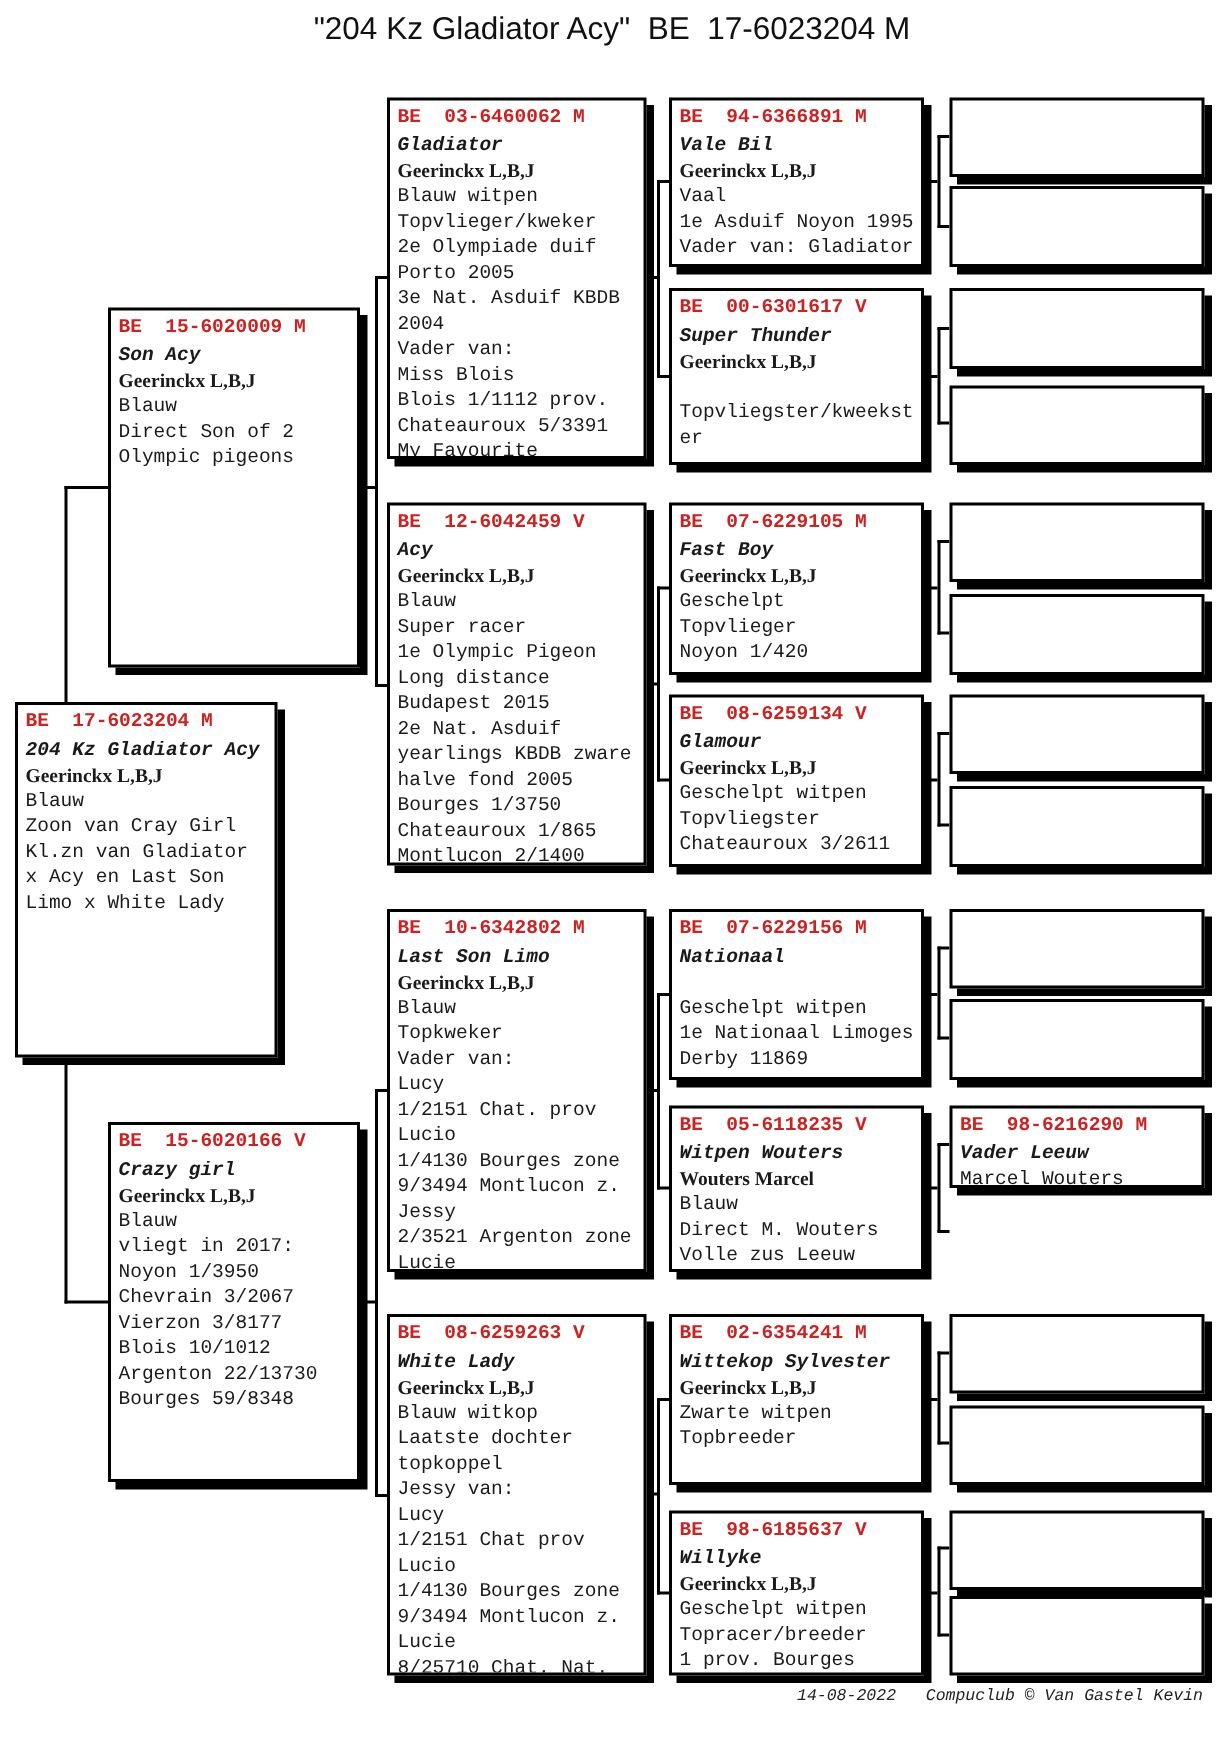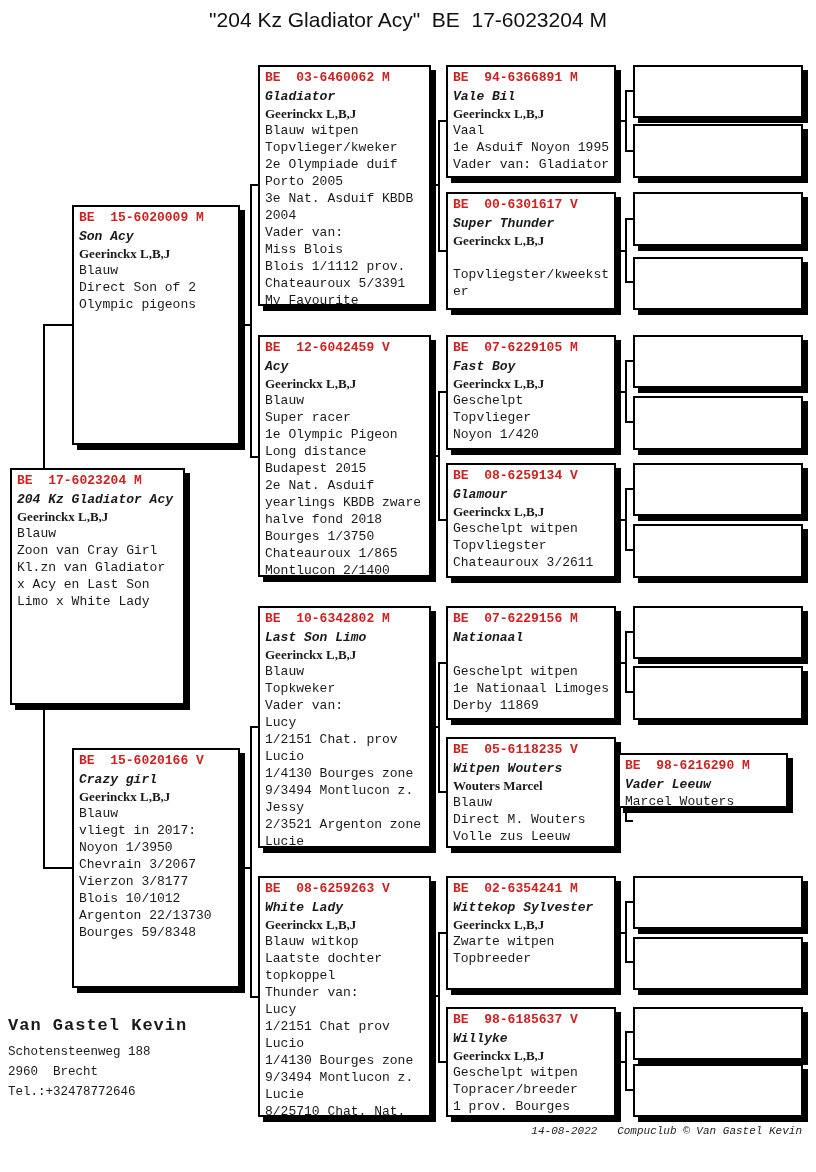--- a/index.html
+++ b/index.html
@@ -20,26 +20,20 @@
   .owner-line{font-size:12.5px;line-height:20px;white-space:pre;}
   .footer{position:absolute;right:14px;top:1125px;font-size:11px;font-style:italic;
           white-space:pre;color:#222;}
 </style>
 </head>
 <body>
 
 <div class="page" id="pedigree">
   <div class="title">"204 Kz Gladiator Acy"  BE  17-6023204 M</div>
 
-  <div class="owner">
-    <div class="owner-name">Van Gastel Kevin</div>
-    <div class="owner-line">Schotensteenweg 188</div>
-    <div class="owner-line">2960  Brecht</div>
-    <div class="owner-line">Tel.:+32478772646</div>
-  </div>
 
   <div class="footer">14-08-2022   Compuclub © Van Gastel Kevin</div>
 <div class="seg" style="left: 43px; top: 324px; width: 29px; height: 2px; background: rgb(0, 0, 0);"></div>
     <div class="seg" style="left: 43px; top: 324px; width: 2px; height: 545px; background: rgb(0, 0, 0);"></div>
     <div class="seg" style="left: 43px; top: 867px; width: 29px; height: 2px; background: rgb(0, 0, 0);"></div>
     <div class="seg" style="left: 240px; top: 324px; width: 10px; height: 2px; background: rgb(0, 0, 0);"></div>
     <div class="seg" style="left: 250px; top: 184px; width: 2px; height: 274px; background: rgb(0, 0, 0);"></div>
     <div class="seg" style="left: 250px; top: 184px; width: 8px; height: 2px; background: rgb(0, 0, 0);"></div>
     <div class="seg" style="left: 250px; top: 456px; width: 8px; height: 2px; background: rgb(0, 0, 0);"></div>
     <div class="seg" style="left: 240px; top: 867px; width: 10px; height: 2px; background: rgb(0, 0, 0);"></div>
@@ -159,21 +153,21 @@
       <div class="ring">BE  12-6042459 V</div>
       <div class="ln name">Acy</div>
       <div class="ln b">Geerinckx L,B,J</div>
       <div class="ln">Blauw</div>
       <div class="ln">Super racer</div>
       <div class="ln">1e Olympic Pigeon</div>
       <div class="ln">Long distance</div>
       <div class="ln">Budapest 2015</div>
       <div class="ln">2e Nat. Asduif</div>
       <div class="ln">yearlings KBDB zware</div>
-      <div class="ln">halve fond 2018</div>
+      <div class="ln">halve fond 2005</div>
       <div class="ln">Bourges 1/3750</div>
       <div class="ln">Chateauroux 1/865</div>
       <div class="ln">Montlucon 2/1400</div>
     </div>
     <div class="box" style="left: 258px; top: 606px; width: 173px; height: 242px;">
       <div class="ring">BE  10-6342802 M</div>
       <div class="ln name">Last Son Limo</div>
       <div class="ln b">Geerinckx L,B,J</div>
       <div class="ln">Blauw</div>
       <div class="ln">Topkweker</div>
@@ -187,21 +181,21 @@
       <div class="ln">2/3521 Argenton zone</div>
       <div class="ln">Lucie</div>
     </div>
     <div class="box" style="left: 258px; top: 876px; width: 173px; height: 241px;">
       <div class="ring">BE  08-6259263 V</div>
       <div class="ln name">White Lady</div>
       <div class="ln b">Geerinckx L,B,J</div>
       <div class="ln">Blauw witkop</div>
       <div class="ln">Laatste dochter</div>
       <div class="ln">topkoppel</div>
-      <div class="ln">Thunder van:</div>
+      <div class="ln">Jessy van:</div>
       <div class="ln">Lucy</div>
       <div class="ln">1/2151 Chat prov</div>
       <div class="ln">Lucio</div>
       <div class="ln">1/4130 Bourges zone</div>
       <div class="ln">9/3494 Montlucon z.</div>
       <div class="ln">Lucie</div>
       <div class="ln">8/25710 Chat. Nat.</div>
     </div>
     <div class="box" style="left: 446px; top: 65px; width: 170px; height: 113px;">
       <div class="ring">BE  94-6366891 M</div>
@@ -259,18 +253,18 @@
       <div class="ln">Topbreeder</div>
     </div>
     <div class="box" style="left: 446px; top: 1007px; width: 170px; height: 110px;">
       <div class="ring">BE  98-6185637 V</div>
       <div class="ln name">Willyke</div>
       <div class="ln b">Geerinckx L,B,J</div>
       <div class="ln">Geschelpt witpen</div>
       <div class="ln">Topracer/breeder</div>
       <div class="ln">1 prov. Bourges</div>
     </div>
-    <div class="box" style="left: 618px; top: 737px; width: 170px; height: 55px; margin-top: 16px;">
+    <div class="box" style="left: 633px; top: 737px; width: 170px; height: 55px;">
       <div class="ring">BE  98-6216290 M</div>
       <div class="ln name">Vader Leeuw</div>
       <div class="ln">Marcel Wouters</div>
     </div>
   </div>
 
 </body></html>

